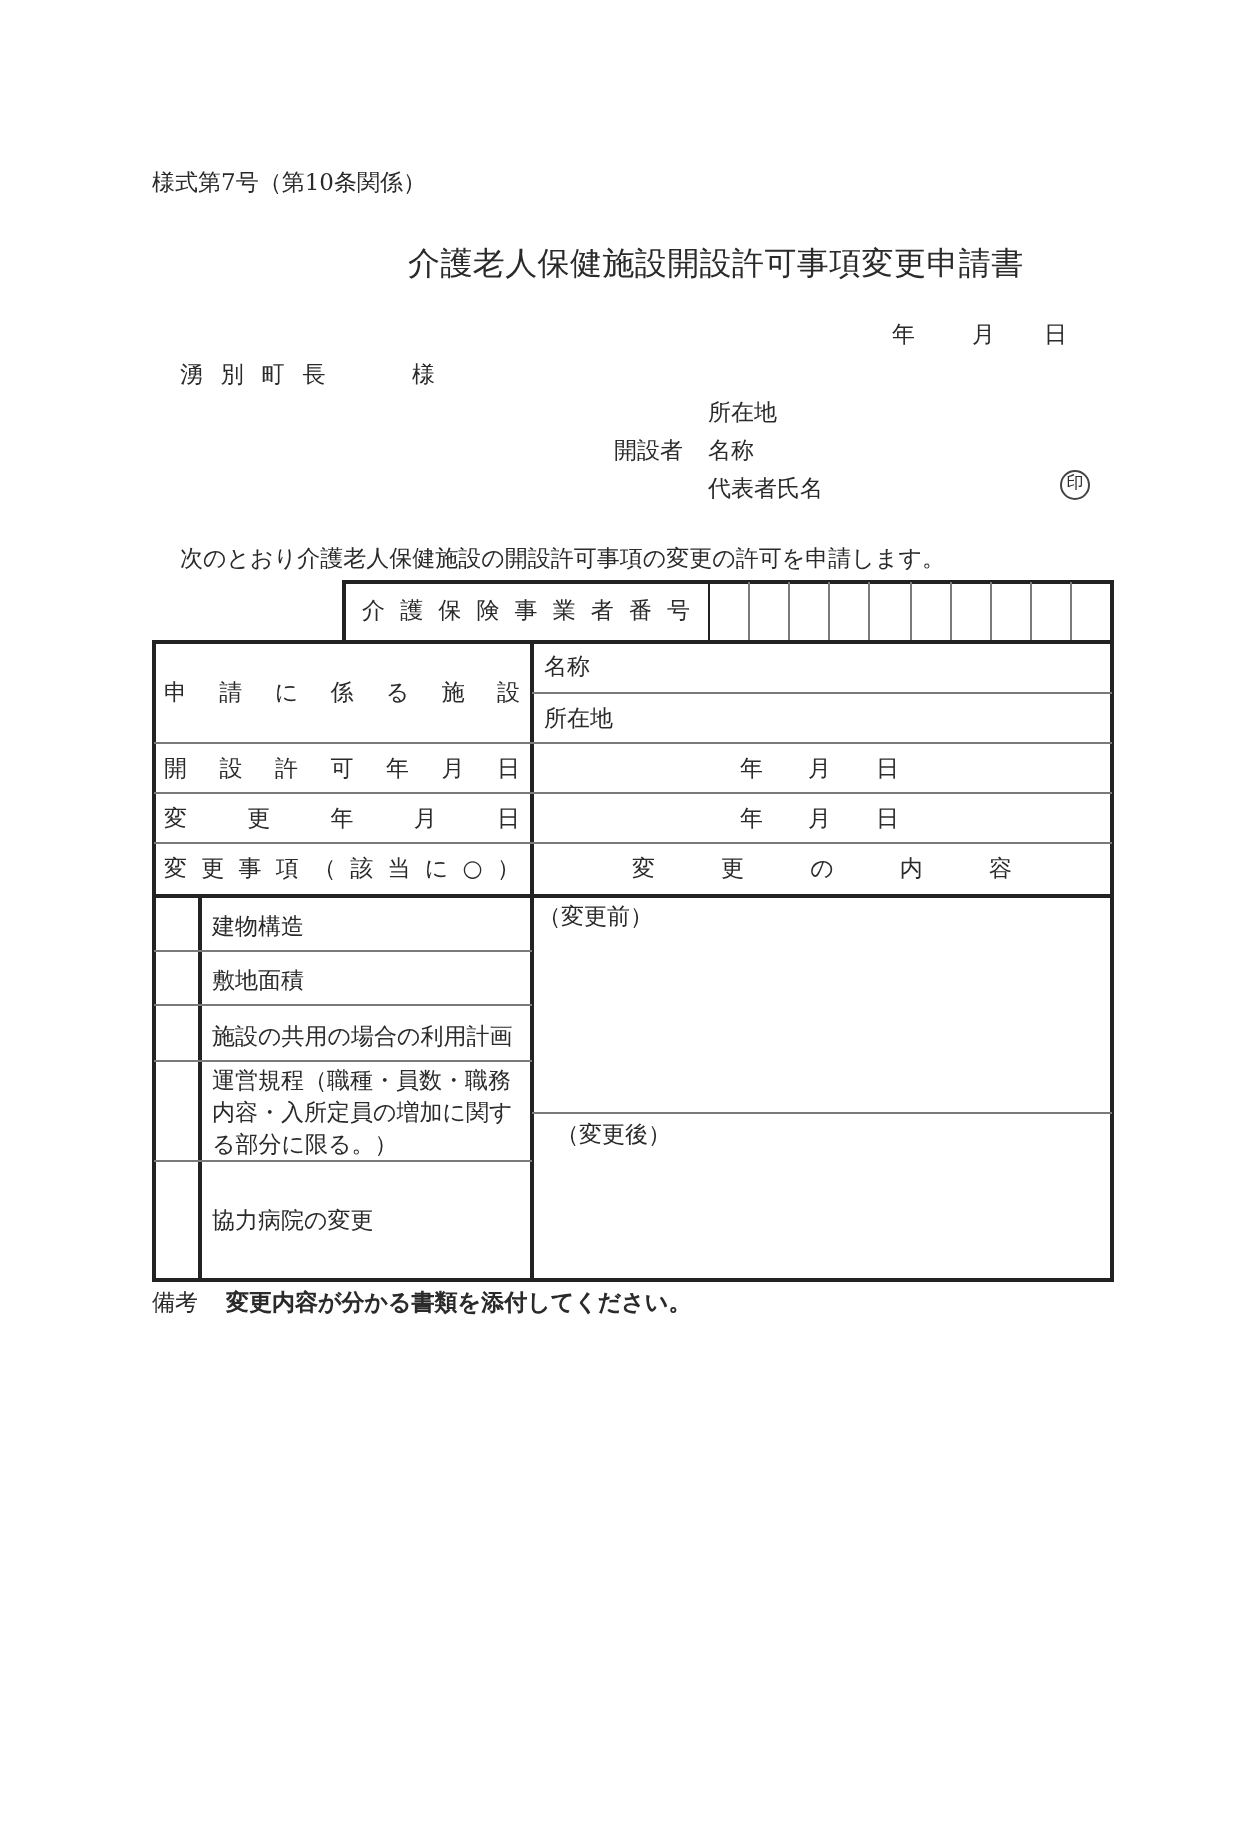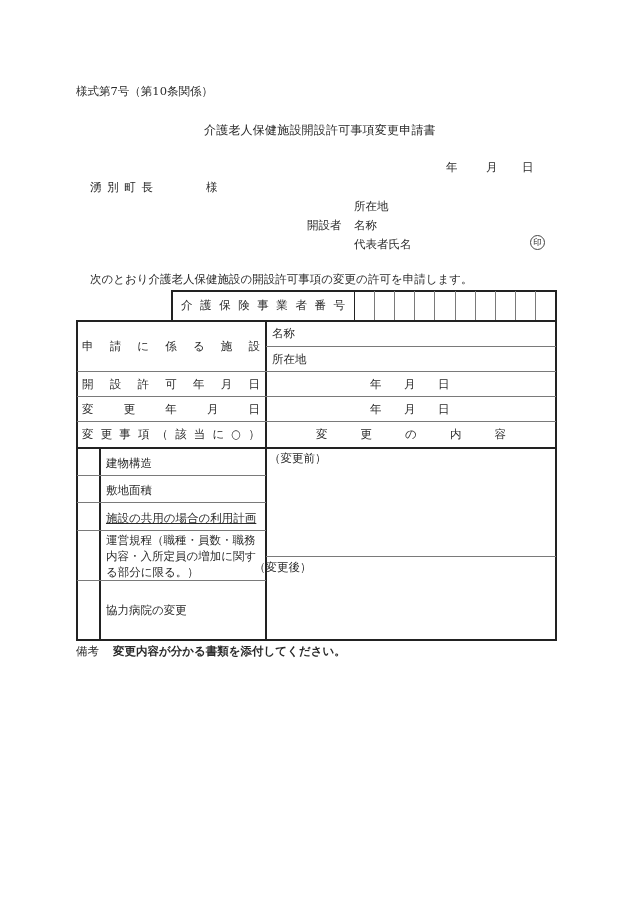--- a/index.html
+++ b/index.html
@@ -10,29 +10,29 @@
   .abs { position: absolute; white-space: nowrap; }
   .line { position: absolute; background: #222; }
   .thin { background: #7a7a7a; }
   .spread { display: flex; justify-content: space-between; }
   .ml { white-space: normal; line-height: 16px; }
 </style>
 </head>
 <body>
 
 <div class="abs" style="left:76px; top:84px;">様式第7号（第10条関係）</div>
-<div class="abs" style="left:204px; top:122px; font-size:12px; letter-spacing:0.2px;">介護老人保健施設開設許可事項変更申請書</div>
+<div class="abs" style="left:204px; top:122px; font-size:16px; letter-spacing:0.2px;">介護老人保健施設開設許可事項変更申請書</div>
 
 <div class="abs" style="left:446px; top:160px; width:86px;">
   <span style="position:absolute; left:0;">年</span>
   <span style="position:absolute; left:40px;">月</span>
   <span style="position:absolute; left:76px;">日</span>
 </div>
 
-<div class="abs" style="left:90px; top:180px; letter-spacing:1px;">湧 別 町 長</div>
+<div class="abs" style="left:90px; top:180px; letter-spacing:1px;font-family:Liberation Mono, monospace;">湧 別 町 長</div>
 <div class="abs" style="left:206px; top:180px;">様</div>
 
 <div class="abs" style="left:354px; top:199px;">所在地</div>
 <div class="abs" style="left:307px; top:218px;">開設者</div>
 <div class="abs" style="left:354px; top:218px;">名称</div>
 <div class="abs" style="left:354px; top:237px;text-align:center;">代表者氏名</div>
 <div class="abs" style="left:530px; top:235px; width:13px; height:13px; border:1px solid #444; border-radius:50%; font-size:8.5px; line-height:13px; text-align:center;">
   <span>印</span>
 </div>
 
@@ -160,25 +160,25 @@
   <div class="line thin" style="left:77px; top:580px; width:189px; height:1px;"></div>
 
   <div class="abs" style="left:78px; top:450px; width:21px; height:25px;"></div>
   <div class="abs" style="left:78px; top:477px; width:21px; height:25px;"></div>
   <div class="abs" style="left:78px; top:504px; width:21px; height:26px;"></div>
   <div class="abs" style="left:78px; top:532px; width:21px; height:48px;"></div>
   <div class="abs" style="left:78px; top:582px; width:21px; height:57px;"></div>
 
   <div class="abs" style="left:106px; top:456px;">建物構造</div>
   <div class="abs" style="left:106px; top:483px;">敷地面積</div>
-  <div class="abs" style="left:106px; top:511px;text-decoration:underline;">施設の共用の場合の利用計画</div>
+  <div class="abs" style="left:106px; top:511px;">施設の共用の場合の利用計画</div>
   <div class="abs ml" style="left:106px; top:532px; width:158px;">運営規程（職種・員数・職務内容・入所定員の増加に関する部分に限る。）</div>
   <div class="abs" style="left:106px; top:603px;">協力病院の変更</div>
 
   <div class="line thin" style="left:266px; top:556px; width:290px; height:1px;"></div>
   <div class="abs" style="left:269px; top:451px;">（変更前）</div>
   <div class="abs" style="left:268px; top:466px; width:286px; height:88px;"></div>
-  <div class="abs" style="left:254px; top:560px;">（変更後）</div>
+  <div class="abs" style="left:278px; top:560px;">（変更後）</div>
   <div class="abs" style="left:268px; top:576px; width:286px; height:62px;"></div>
 </div>
 
 <div class="abs" style="left:76px; top:644px;">備考</div>
 <div class="abs" style="left:113px; top:644px;font-weight:bold;">変更内容が分かる書類を添付してください。</div>
 
 </body></html>

